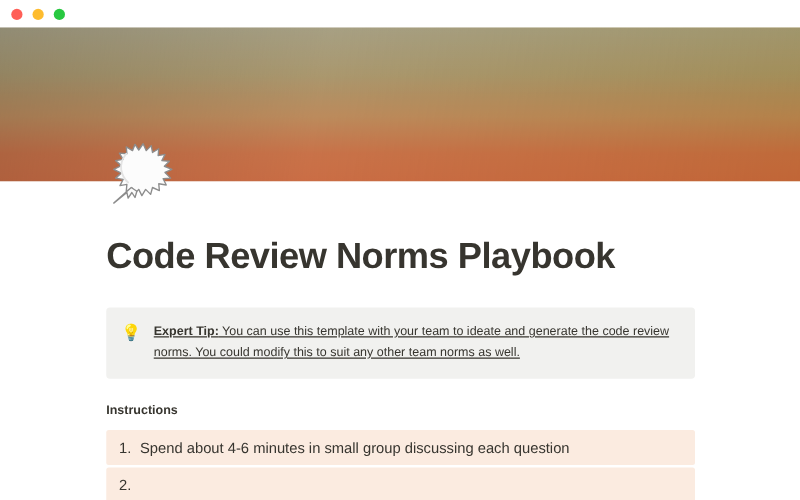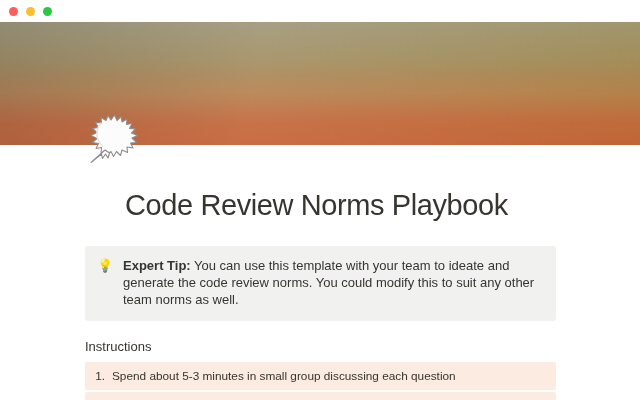--- a/index.html
+++ b/index.html
@@ -99,24 +99,23 @@
     position: absolute;
     left: 85px;
     top: 145px;
     width: 472px;
   }
 
   .page-title {
     margin-top: 43px;
     font-size: 29px;
     line-height: 34px;
-    font-weight: normal;
+    font-weight: bold;
     letter-spacing: -0.4px;
     color: #37352f;
-    margin-left: 40px;
   }
 
   
   .callout {
     margin-top: 24px;
     width: 471px;
     background: #f1f1ef;
     border-radius: 3px;
     padding: 11px 13px 12px 12px;
     display: flex;
@@ -125,33 +124,34 @@
   }
   .callout-icon {
     font-size: 13px;
     line-height: 17px;
     flex: 0 0 auto;
     width: 17px;
     text-align: center;
     filter: saturate(0.95);
   }
   .callout-text {
-    font-size: 13px;
+    font-size: 10px;
     line-height: 17.2px;
     color: #37352f;
     flex: 1 1 auto;
+    text-decoration: underline;
   }
   .callout-text b { font-weight: bold; }
 
   
   .section-heading {
     margin-top: 18px;
-    font-size: 13px;
+    font-size: 10px;
     line-height: 16px;
-    font-weight: normal;
+    font-weight: bold;
     color: #37352f;
   }
 
   .numbered-list {
     margin-top: 7px;
     width: 471px;
     list-style: none;
   }
   .numbered-list li {
     background: #fbebe0;
@@ -209,21 +209,21 @@
       <div class="callout-text">
         <b>Expert Tip:</b><span> You can use this template with your team to ideate and generate the code review norms. You could modify this to suit any other team norms as well.</span>
       </div>
     </div>
 
     <div class="section-heading">Instructions</div>
 
     <ol class="numbered-list">
       <li>
         <span class="li-num">1.</span>
-        <span class="li-text">Spend about 5-3 minutes in small group discussing each question</span>
+        <span class="li-text">Spend about 4-6 minutes in small group discussing each question</span>
       </li>
       <li>
         <span class="li-num">2.</span>
       </li>
 
     </ol>
 
   </div>
 </div>
 

